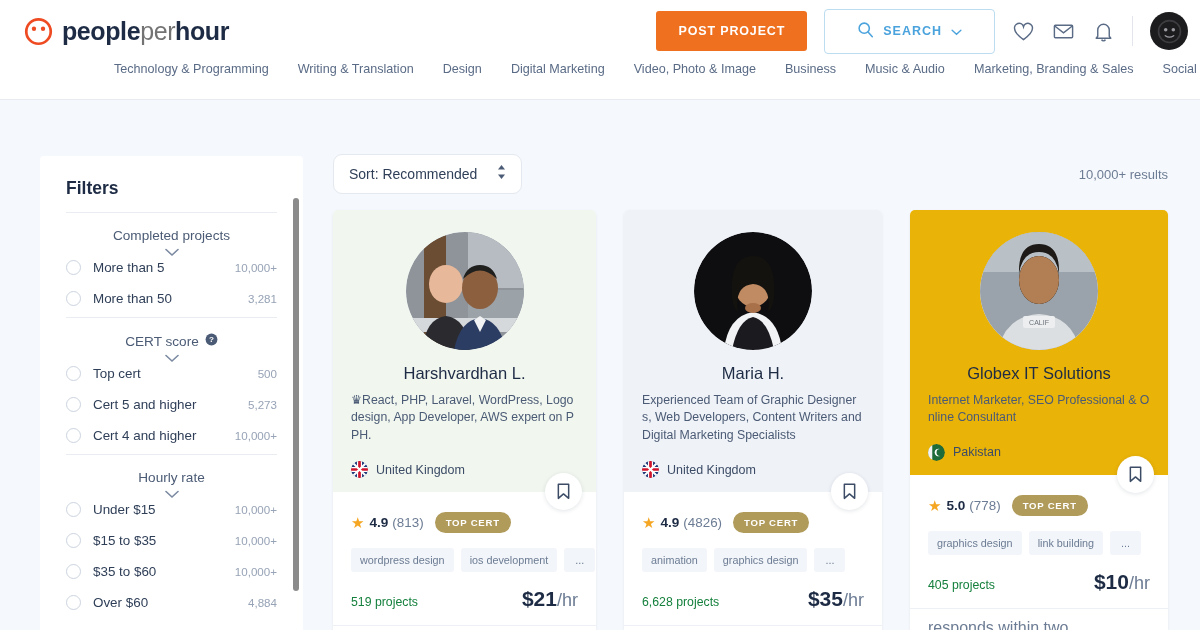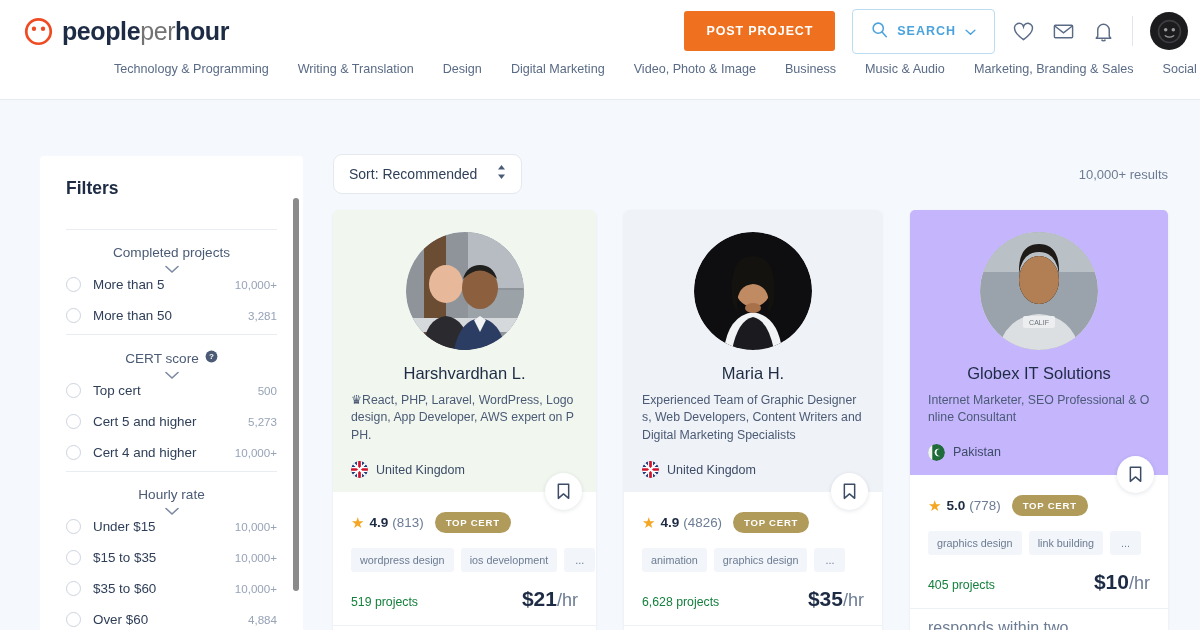--- a/index.html
+++ b/index.html
@@ -22,21 +22,21 @@
   .logo-text .per { font-weight: 400; color: #737373; }
   .header-right { margin-left: auto; display: flex; align-items: center; gap: 17px; }
   .post-project {
     background: #ef7120; color: #fff; border: none; border-radius: 3px;
     font-size: 12.5px; font-weight: 700; letter-spacing: 0.85px;
     padding: 13px 22px; cursor: pointer; font-family: inherit;
   }
   .search-box {
     display: flex; align-items: center; gap: 9px;
     border: 1px solid #bcdcf0; border-radius: 4px;
-    padding: 11px 18px; cursor: pointer; background: #fff;
+    padding: 11px 32px; cursor: pointer; background: #fff;
   }
   .search-label { font-size: 12.5px; font-weight: 700; letter-spacing: 1px; color: #4ba3dd; }
   .hicon { width: 23px; height: 23px; cursor: pointer; display: block; }
   .divider-v { width: 1px; height: 30px; background: #e2e6ec; }
   .avatar {
     width: 38px; height: 38px; border-radius: 50%; background: #1c1c1e;
     display: flex; align-items: center; justify-content: center; cursor: pointer;
     margin-right: -12px;
   }
 
@@ -48,21 +48,21 @@
   .nav a { font-size: 12.6px; color: #5a6b86; text-decoration: none; white-space: nowrap; cursor: pointer; }
 
   
   .body-area { position: relative; padding: 0 40px; }
 
   
   .sidebar {
     position: absolute; left: 40px; top: 56px; width: 263px; height: 520px;
     background: #fff; border-radius: 4px; padding: 22px 26px 0 26px; overflow: hidden;
   }
-  .filters-title { font-size: 17.5px; font-weight: 700; color: #1d2b44; margin-bottom: 30px; }
+  .filters-title { font-size: 17.5px; font-weight: 700; color: #1d2b44; margin-bottom: 13px; }
   .hr { height: 1px; background: #e9edf2; }
   .fgroup { padding: 15px 0 3px 0; }
   .fgroup-head { display: flex; align-items: center; justify-content: space-between; cursor: pointer; flex-direction: column; }
   .fgroup-title { font-size: 13.6px; color: #4b5b75; display: flex; align-items: center; gap: 6px; }
   .chev { width: 14px; height: 9px; }
   .frow { display: flex; align-items: center; padding: 8px 0; cursor: pointer; }
   .radio {
     width: 15px; height: 15px; border-radius: 50%; border: 1px solid #ccd4df;
     flex: 0 0 15px; margin-right: 12px;
   }
@@ -467,21 +467,21 @@
               <span class="price"><span>$35</span><span class="unit">/hr</span></span>
             </div>
           </div>
           <div class="card-foot">
             
             
           </div>
         </div>
 
         <div class="card">
-          <div class="card-top" style="background:#c4b5fd">
+          <div class="card-top" style="background:#eab308">
             <div class="card-avatar">
               <svg viewBox="0 0 118 118" width="118" height="118">
                 <defs>
                     <clipPath id="c3">
                       <circle cx="59" cy="59" r="59"></circle>
                     </clipPath>
                   </defs>
                 <g clip-path="url(#c3)">
                   <rect width="118" height="118" fill="#9aa3ab"></rect>
                   <rect y="0" width="118" height="40" fill="#b9c0c6"></rect>

